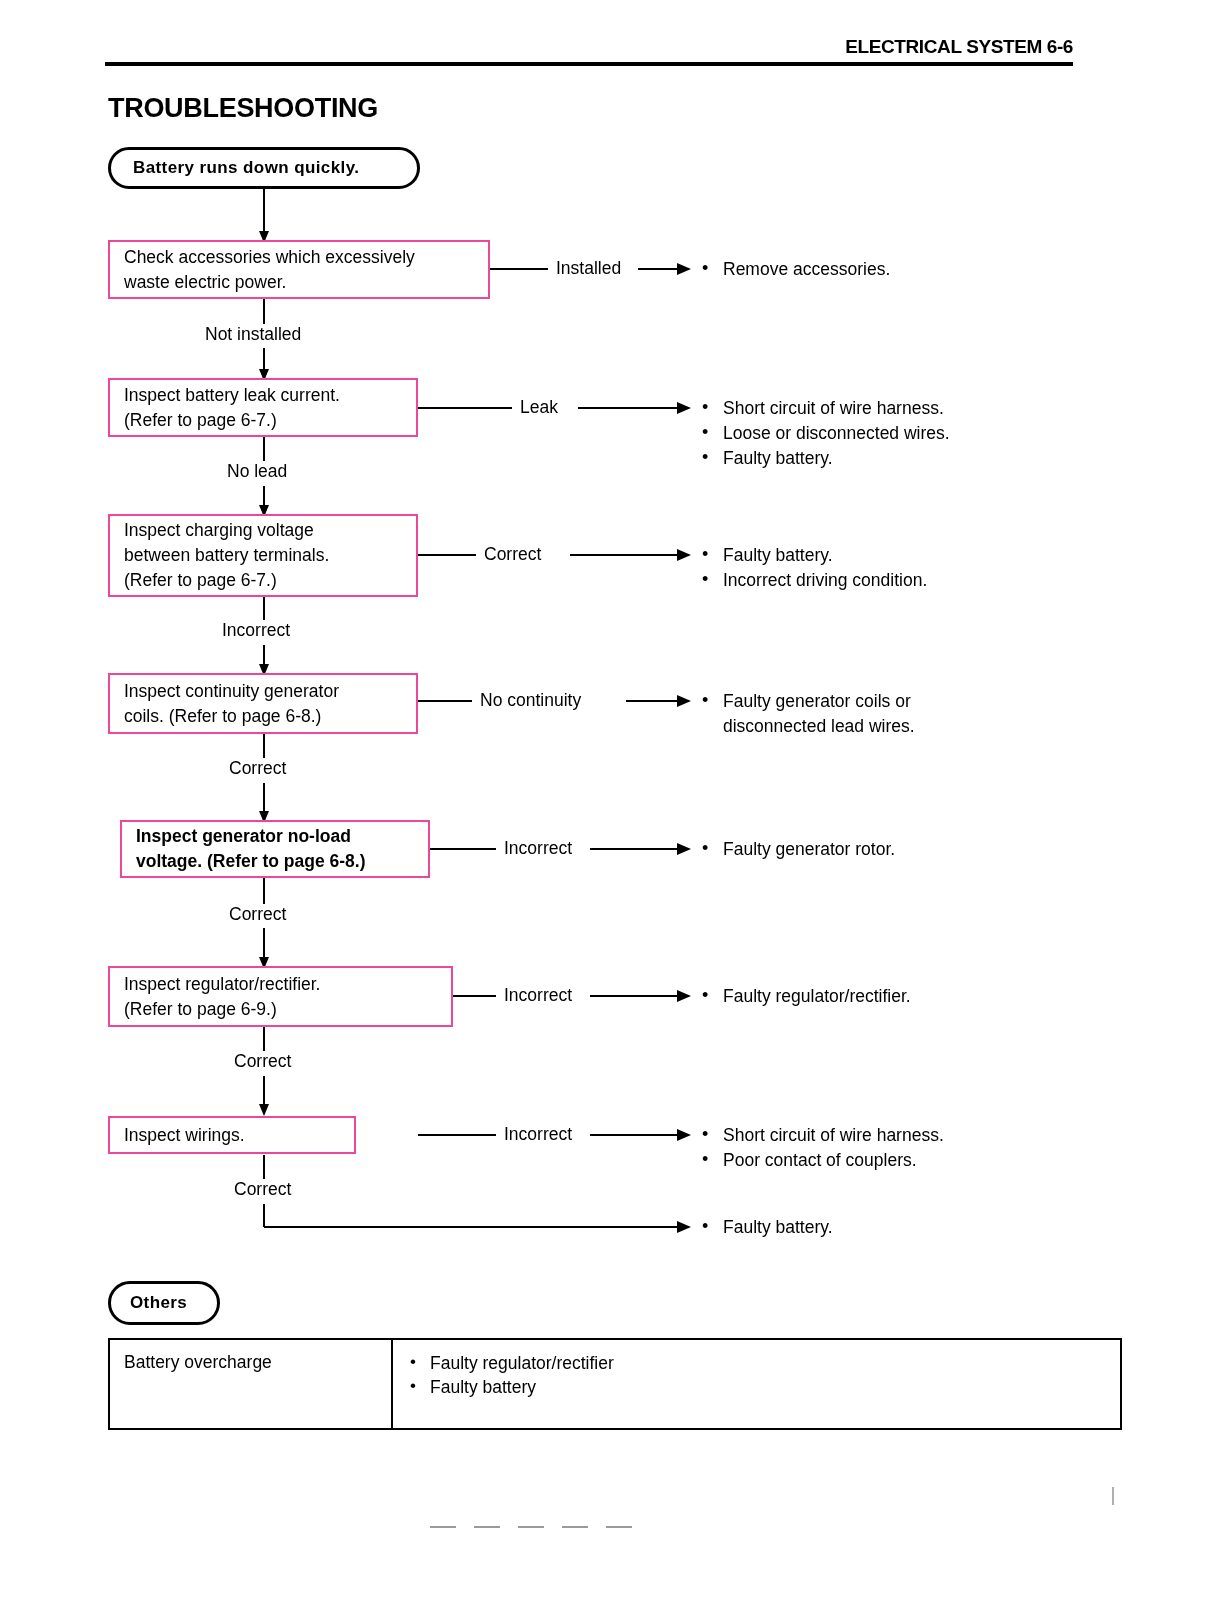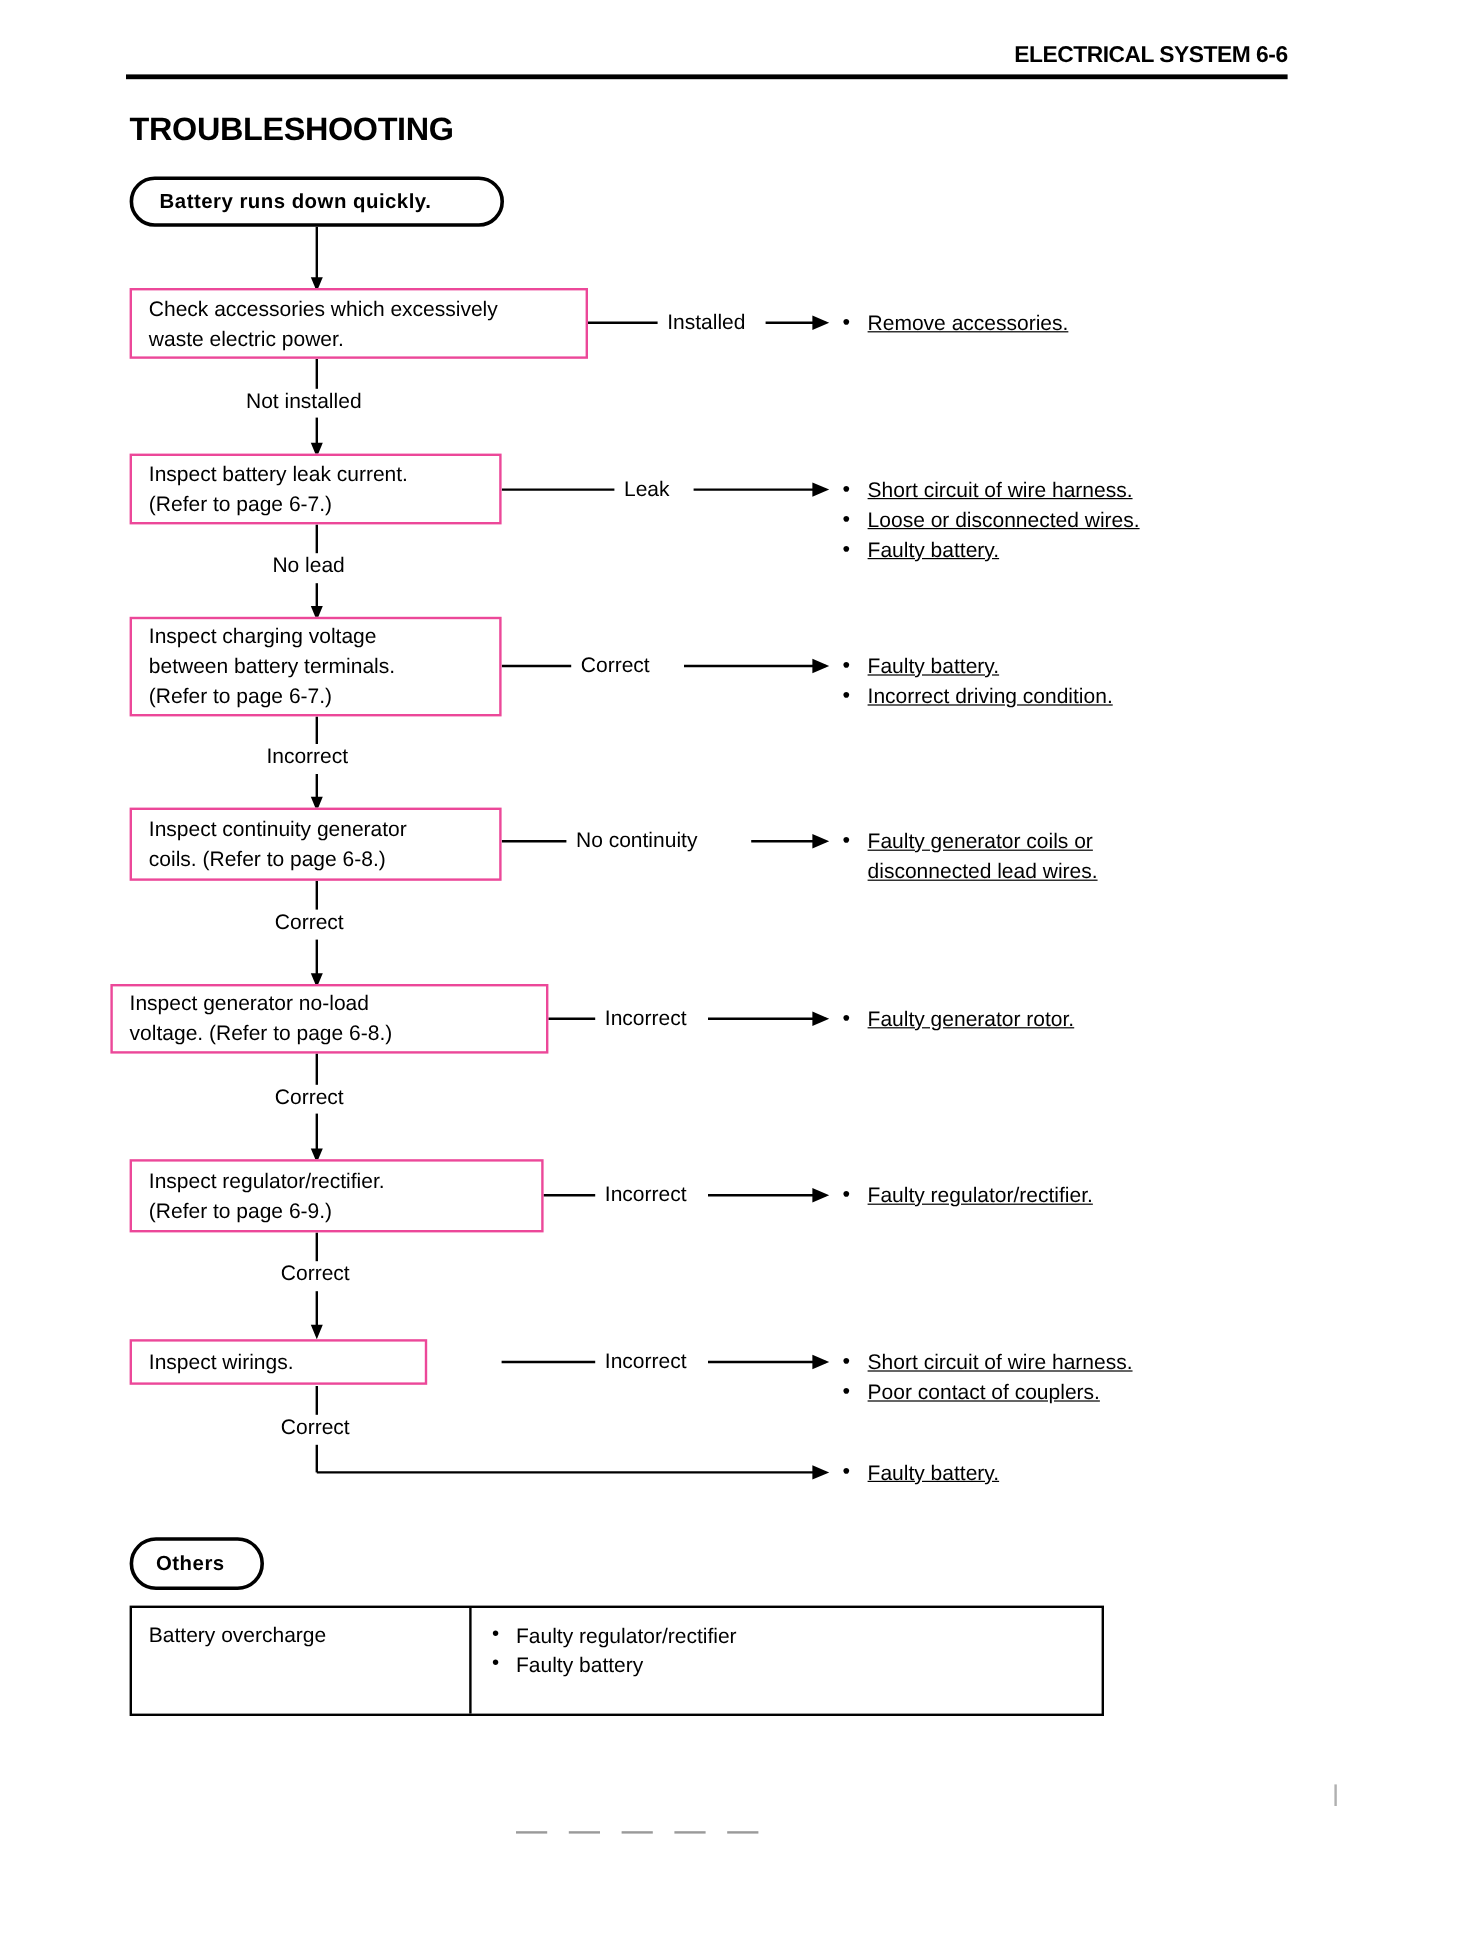--- a/index.html
+++ b/index.html
@@ -127,40 +127,39 @@
   .outcome {
     position: absolute;
     width: 400px;
   }
   .outcome .o-item {
     position: relative;
     font-size: 17.5px;
     line-height: 25px;
     padding-left: 23px;
     white-space: nowrap;
-    text-decoration: underline;
   }
   .outcome .o-item::before {
     content: "\2022";
     position: absolute;
     left: 2px;
     top: -1px;
     font-size: 18px;
   }
   .outcome .o-item .o-cont {
     display: block;
     padding-left: 0;
   }
 
   
   .others-table {
     position: absolute;
     left: 108px;
     top: 1338px;
-    width: 812px;
+    width: 1014px;
     height: 92px;
     box-sizing: border-box;
     border: 2px solid #000;
     display: flex;
     background: #fff;
   }
   .others-table .ot-cell-left {
     width: 283px;
     box-sizing: border-box;
     border-right: 2px solid #000;
@@ -334,21 +333,21 @@
 </div>
 <div class="edge-label" style="left:475px; top:690px;">No continuity</div>
 <div class="edge-label" style="left:224px; top:758px;">Correct</div>
 <div class="outcome" style="left:700px; top:689px;">
   <div class="o-item">
     <span>Faulty generator coils or</span>
     <span class="o-cont">disconnected lead wires.</span>
   </div>
 </div>
 
-<div class="proc-box" id="box-5" style="left:92px; top:820px; width:365px; height:58px;">
+<div class="proc-box" id="box-5" style="left:120px; top:820px; width:310px; height:58px;font-weight:bold;">
   <div class="p-line">Inspect generator no-load</div>
   <div class="p-line">voltage. (Refer to page 6-8.)</div>
 </div>
 <div class="edge-label" style="left:499px; top:838px;">Incorrect</div>
 <div class="edge-label" style="left:224px; top:904px;">Correct</div>
 <div class="outcome" style="left:700px; top:837px;">
   <div class="o-item">Faulty generator rotor.</div>
 </div>
 
 <div class="proc-box" id="box-6" style="left:108px; top:966px; width:345px; height:61px;">

